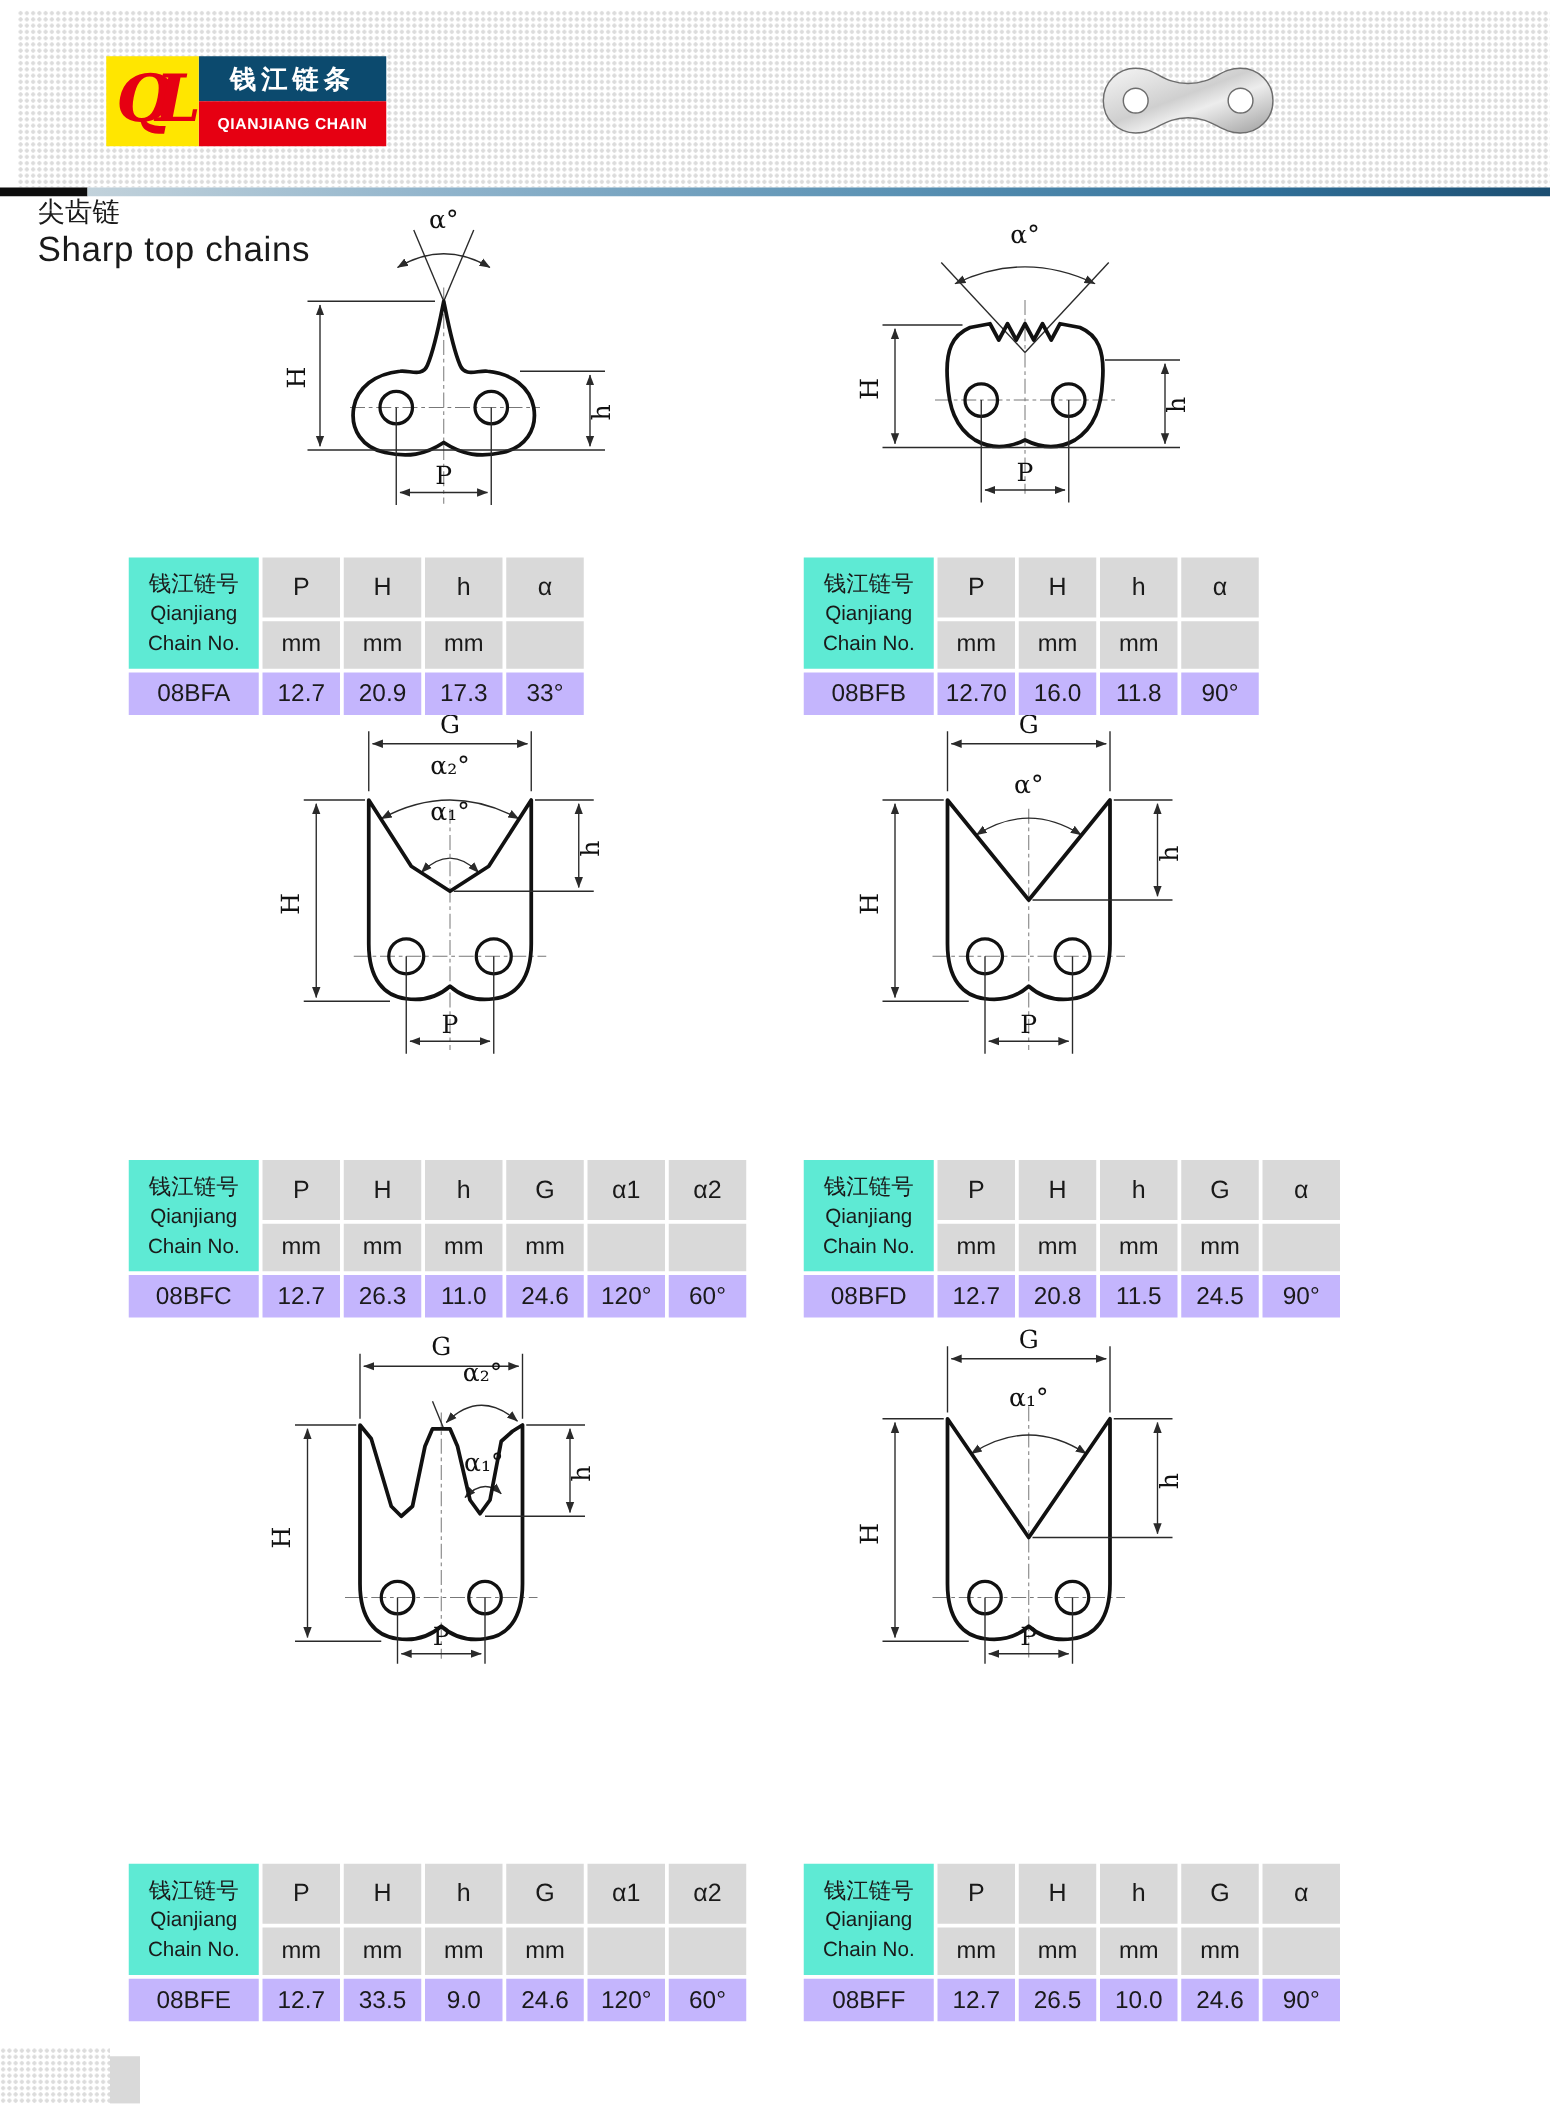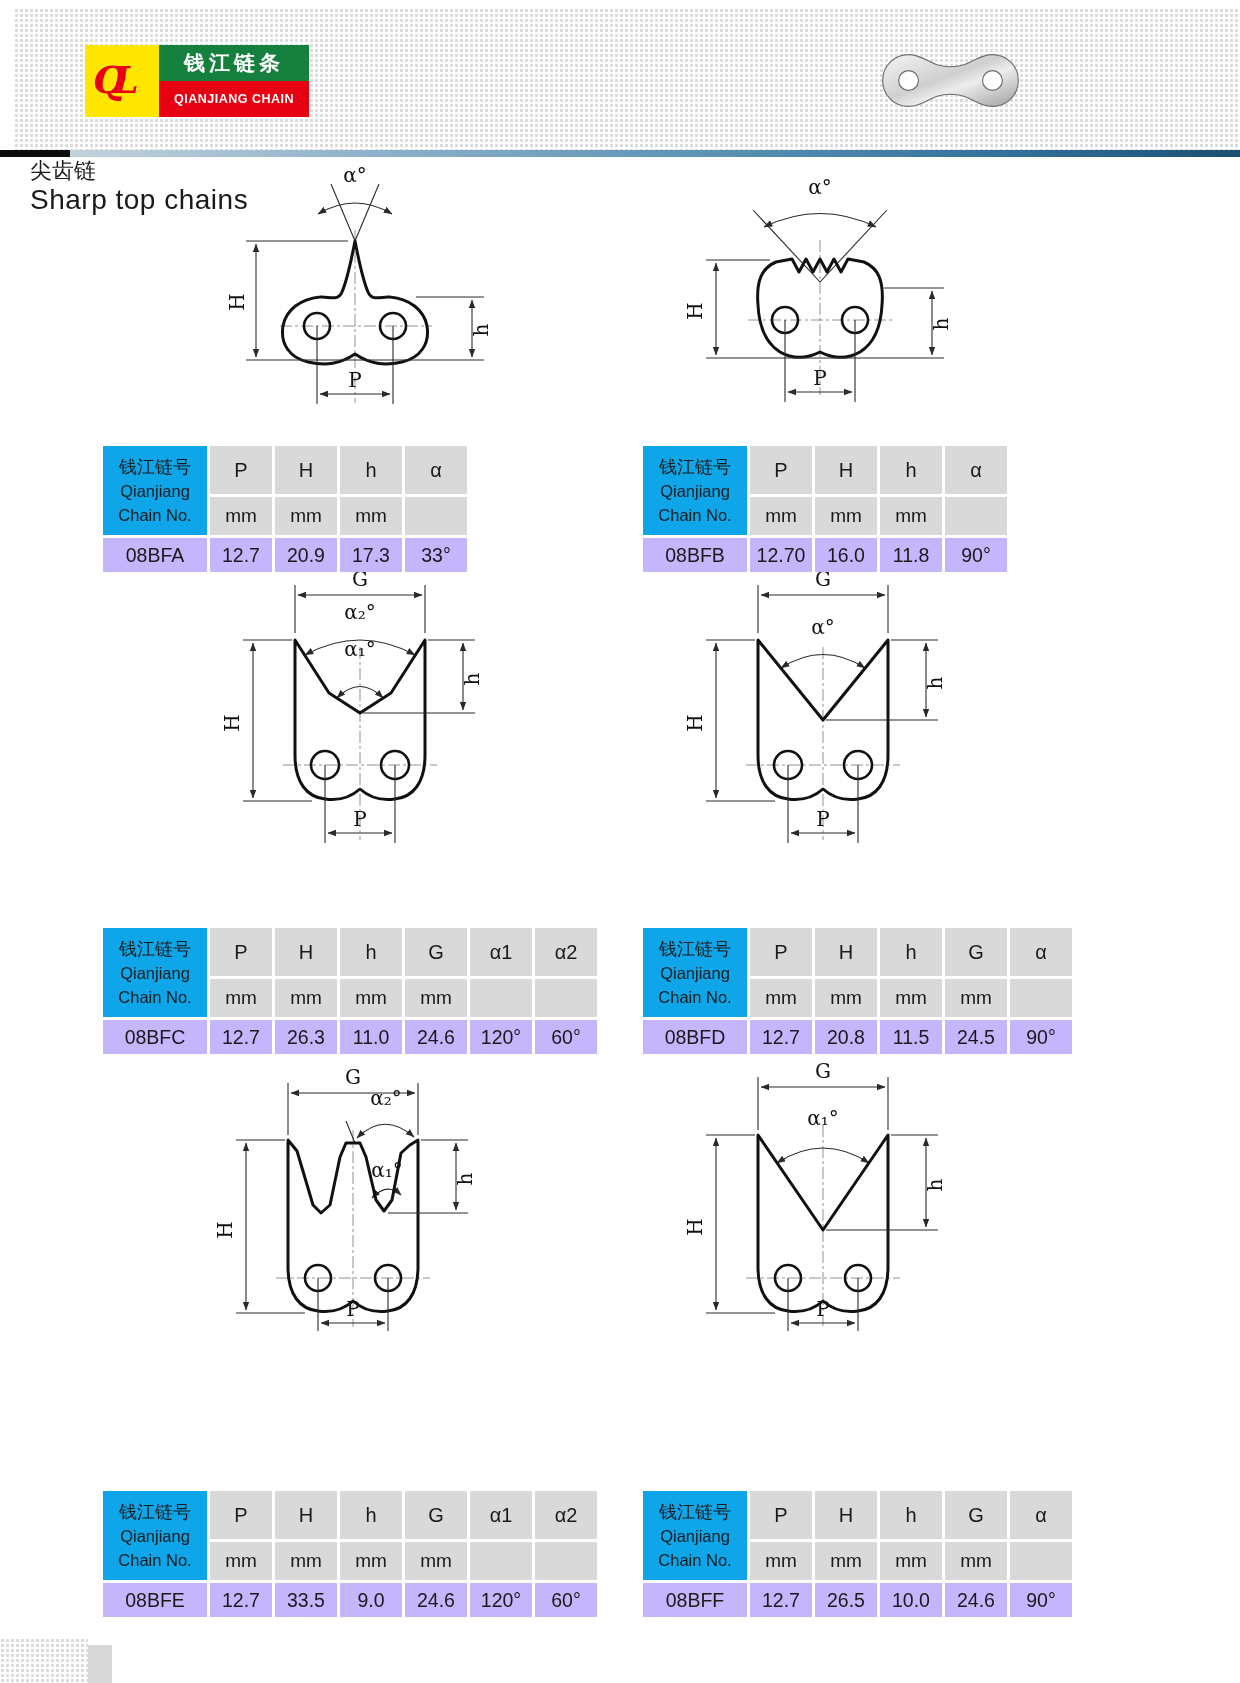--- a/index.html
+++ b/index.html
@@ -11,23 +11,23 @@
         background-image:radial-gradient(circle,#dcdcdc 1.5px,transparent 1.7px);
         background-size:5px 5px;}
   #hdr-dots{left:14px;right:0;top:8px;height:142px;}
   #rule-black{position:absolute;left:0;top:150px;width:70px;height:7px;background:#0d0d0d;}
   #rule-blue{position:absolute;left:70px;right:0;top:150px;height:7px;
         background:linear-gradient(90deg,#c2d2db 0%,#8fb3cb 25%,#5b92b4 55%,#32719a 80%,#1c4f72 100%);}
 
   #logo{position:absolute;left:85px;top:45px;height:72px;display:flex;}
   #logo-yellow{width:74px;height:72px;background:#ffe600;position:relative;overflow:hidden;}
   #logo-monogram{position:absolute;left:8px;top:0px;font-family:"DejaVu Serif",serif;
-        font-style:italic;font-weight:bold;font-size:38px;line-height:70px;color:#e60012;letter-spacing:-14px;}
+        font-style:italic;font-weight:bold;font-size:52px;line-height:70px;color:#e60012;letter-spacing:-14px;}
   #logo-right{width:150px;display:flex;flex-direction:column;}
-  #brand-cn{height:41px;background:#15803d;color:#fff;font-weight:bold;font-size:21px;
+  #brand-cn{height:41px;background:#0c4a6e;color:#fff;font-weight:bold;font-size:21px;
         letter-spacing:4px;display:flex;align-items:center;justify-content:center;}
   #brand-en{height:40px;background:#e60012;color:#fff;font-weight:bold;font-size:12.5px;
         letter-spacing:.5px;display:flex;align-items:center;justify-content:center;}
 
   
   #title{position:absolute;left:30px;top:158px;}
   #title-cn{font-family:"DejaVu Serif",serif;font-size:22px;line-height:26px;}
   #title-en{font-size:28px;line-height:32px;letter-spacing:.5px;}
 
   
@@ -36,21 +36,21 @@
   .hole{stroke:#111;stroke-width:2.6;fill:none;}
   .dim{stroke:#2a2a2a;stroke-width:1.1;fill:none;}
   .cl{stroke:#777;stroke-width:.8;fill:none;stroke-dasharray:12 3 3 3;}
   .dline{marker-start:url(#arw);marker-end:url(#arw);}
   .arc{stroke:#2a2a2a;stroke-width:1.1;fill:none;marker-start:url(#arw);marker-end:url(#arw);}
   text.dlab{font-family:"DejaVu Serif",serif;font-size:20px;fill:#111;}
 
   
   table.spec{position:absolute;border-collapse:separate;border-spacing:3px;}
   table.spec td{text-align:center;vertical-align:middle;padding:0;}
-  td.lbl{background:#0ea5e9;width:104px;font-size:16.5px;line-height:1.45;}
+  td.lbl{background:#5eead4;width:104px;font-size:16.5px;line-height:1.45;}
   td.lbl .lcn{font-size:18px;}
   td.hd{background:#d9d9d9;width:62px;height:48px;font-size:20px;}
   td.u{height:38px;font-size:19px;margin-left:25px;}
   tr.drow td{background:#c4b5fd;height:34px;font-size:19.5px;}
 
   
   #ftr-dots{left:0;top:1638px;width:88px;height:45px;}
   #ftr-block{position:absolute;left:88px;top:1645px;width:24px;height:38px;background:#d9d9d9;}
 </style>
 </head>

